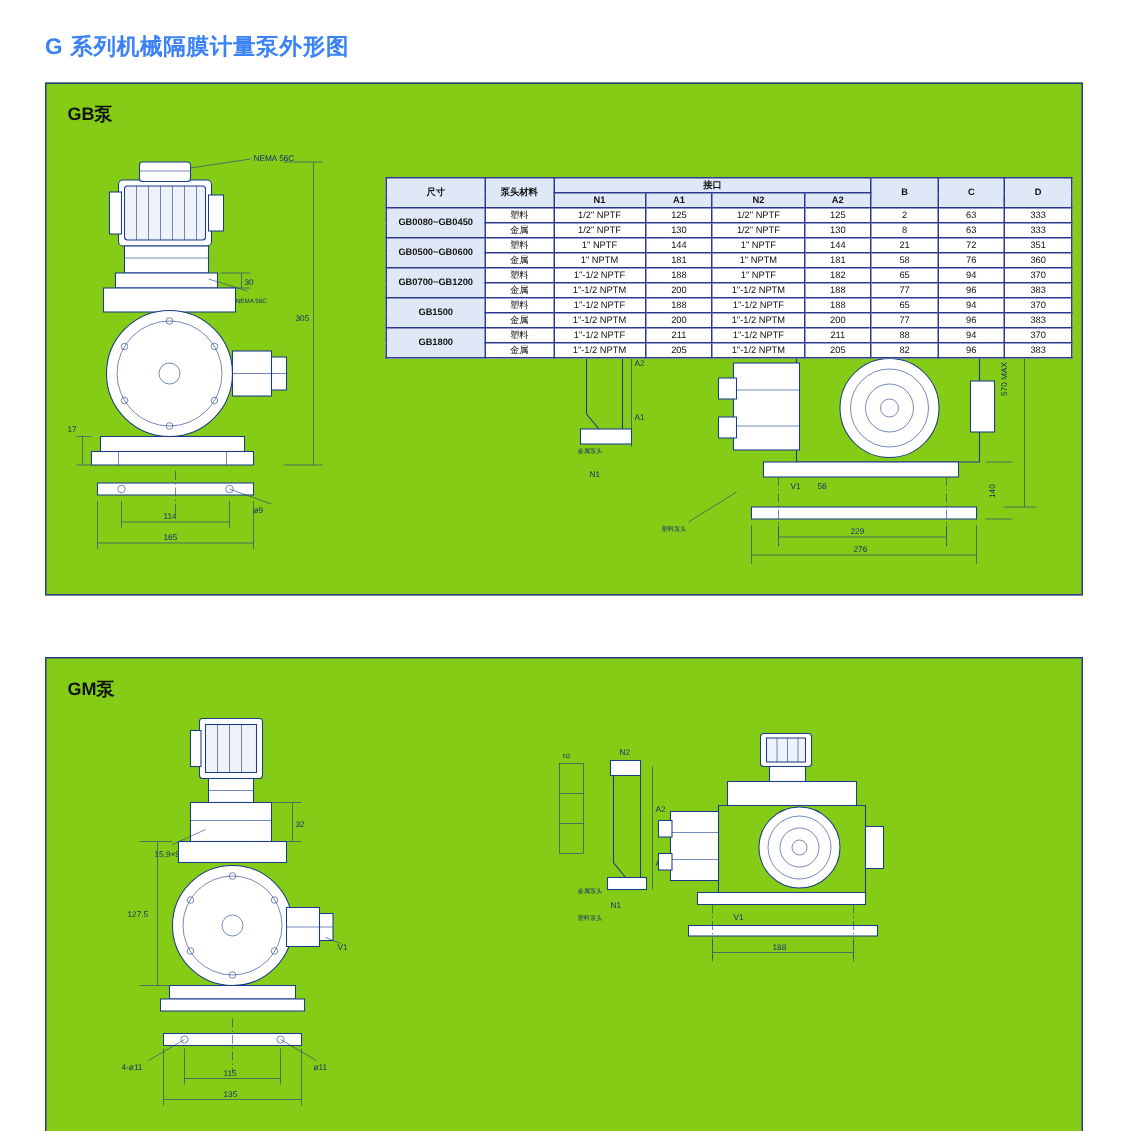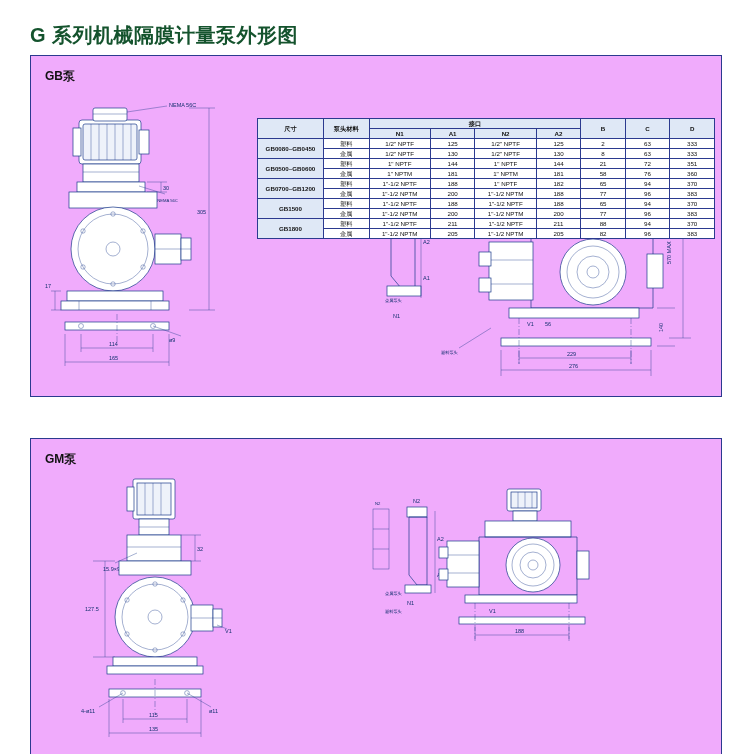--- a/index.html
+++ b/index.html
@@ -6,27 +6,27 @@
   body{
     width:750px;height:754px;
     background:#ffffff;
     font-family:"Liberation Sans", sans-serif;
     color:#1a1a1a;
     position:relative;
     overflow:hidden;
   }
   .page-title{
     position:absolute;left:30px;top:22px;
-    font-size:20px;font-weight:bold;color:#14532d;
+    font-size:15px;font-weight:bold;color:#3b82f6;
     letter-spacing:0.5px;
   }
   .panel{
     position:absolute;
     border:1px solid #2b3a8f;
-    background:#f0abfc;
+    background:#84cc16;
   }
   #panel-gb{left:30px;top:55px;width:690px;height:340px;}
   #panel-gm{left:30px;top:438px;width:690px;height:320px;}
   .panel-label{
     position:absolute;left:14px;top:12px;
     font-size:12px;font-weight:bold;color:#111;
   }
   
   table.spec{
     position:absolute;

